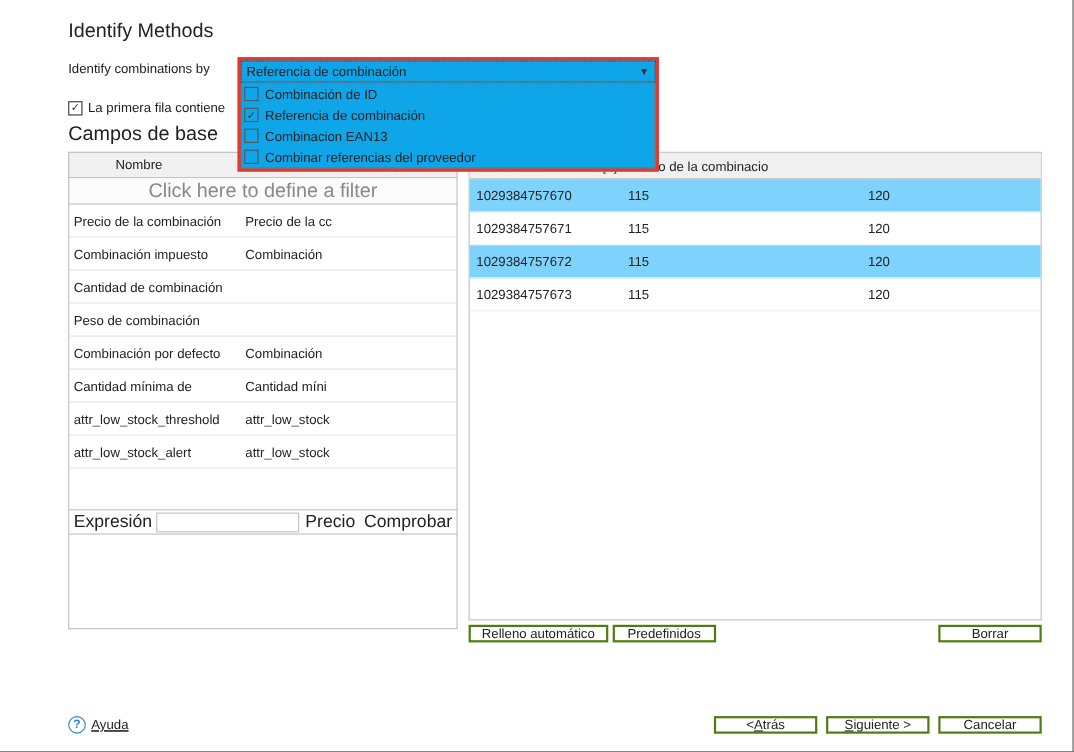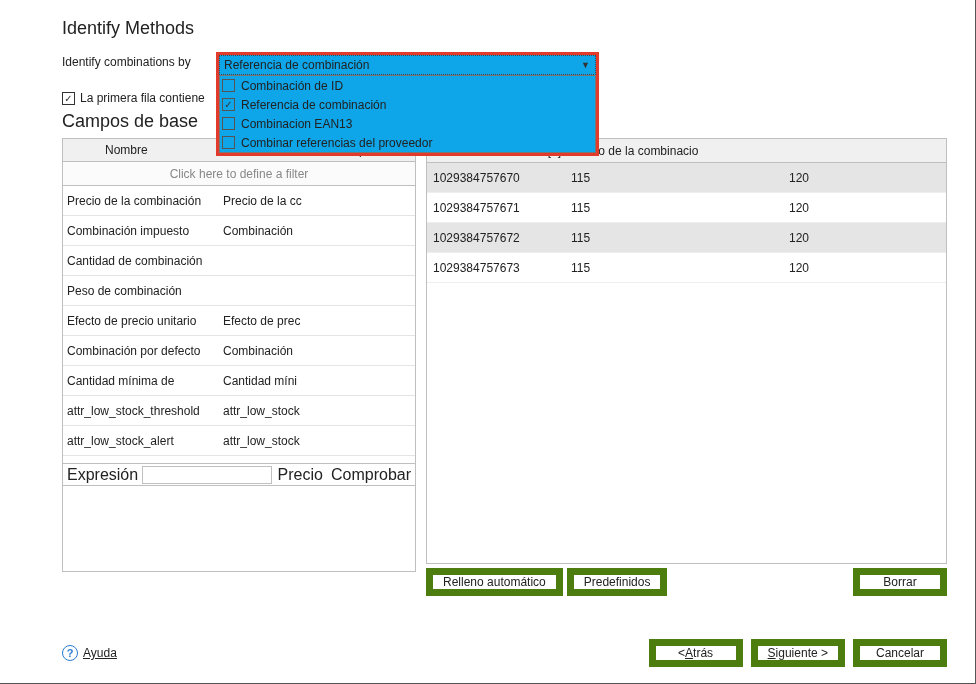--- a/index.html
+++ b/index.html
@@ -134,21 +134,21 @@
     font-size:11px;
   }
   .filter-row {
     height: 24px;
     border: 1px solid #bfbfbf;
     border-top: none;
     display: flex;
     align-items: center;
     justify-content: center;
     color: #888;
-    font-size: 12px;
+    font-size: 18px;
     background: #fbfbfb;
   }
   .grid-body {
     border: 1px solid #bfbfbf;
     border-top: none;
     height: 278px;
     overflow: hidden;
   }
   .grid-row {
     display: flex;
@@ -209,29 +209,29 @@
   .r-col1 { width:140px; padding-left:6px; white-space:nowrap; overflow:hidden;}
   .r-col2 { width:218px; padding-left:4px; white-space:nowrap; overflow:hidden;}
   .r-col3 { flex:1; padding-left:4px; white-space:nowrap; overflow:hidden;}
   .r-row {
     display:flex;
     height:30px;
     align-items:center;
     border-bottom:1px solid #eee;
     font-size:12px;
   }
-  .r-row.alt { background:#e5e5e5; }
+  .r-row.alt { background:#7dd3fc; }
   .btn-row {
     display:flex;
     gap:4px;
     margin-top:4px;
   }
   .btn {
-    border:7px solid #4d7c0f;
-    height:28px;
+    border:2px solid #4d7c0f;
+    height:16px;
     display:flex;
     align-items:center;
     justify-content:center;
     padding:5px 10px;
     font-size:12px;
     background:#fff;
     cursor:default;
   }
   .btn-wide { min-width:94px; }
   .spacer { flex:1; }
@@ -338,24 +338,20 @@
             <div class="gr-c1">Combinación impuesto</div>
             <div class="gr-c2">Combinación</div>
           </div>
         <div class="grid-row">
             <div class="gr-c1">Cantidad de combinación</div>
           </div>
         <div class="grid-row">
             <div class="gr-c1">Peso de combinación</div>
           </div>
         <div class="grid-row">
-            <div class="gr-c1">Efecto de precio unitario</div>
-            <div class="gr-c2">Efecto de prec</div>
-          </div>
-        <div class="grid-row">
             <div class="gr-c1">Combinación por defecto</div>
             <div class="gr-c2">Combinación</div>
           </div>
         <div class="grid-row">
             <div class="gr-c1">Cantidad mínima de</div>
             <div class="gr-c2">Cantidad míni</div>
           </div>
         <div class="grid-row">
             <div class="gr-c1">attr_low_stock_threshold</div>
             <div class="gr-c2">attr_low_stock</div>

